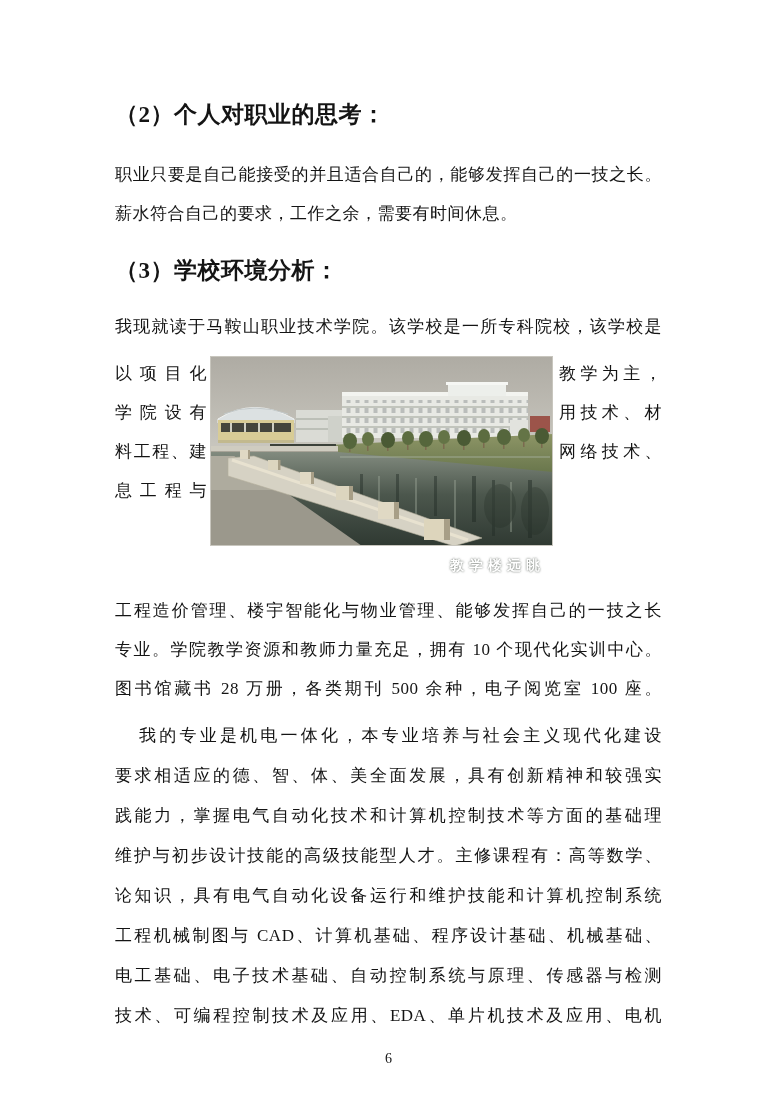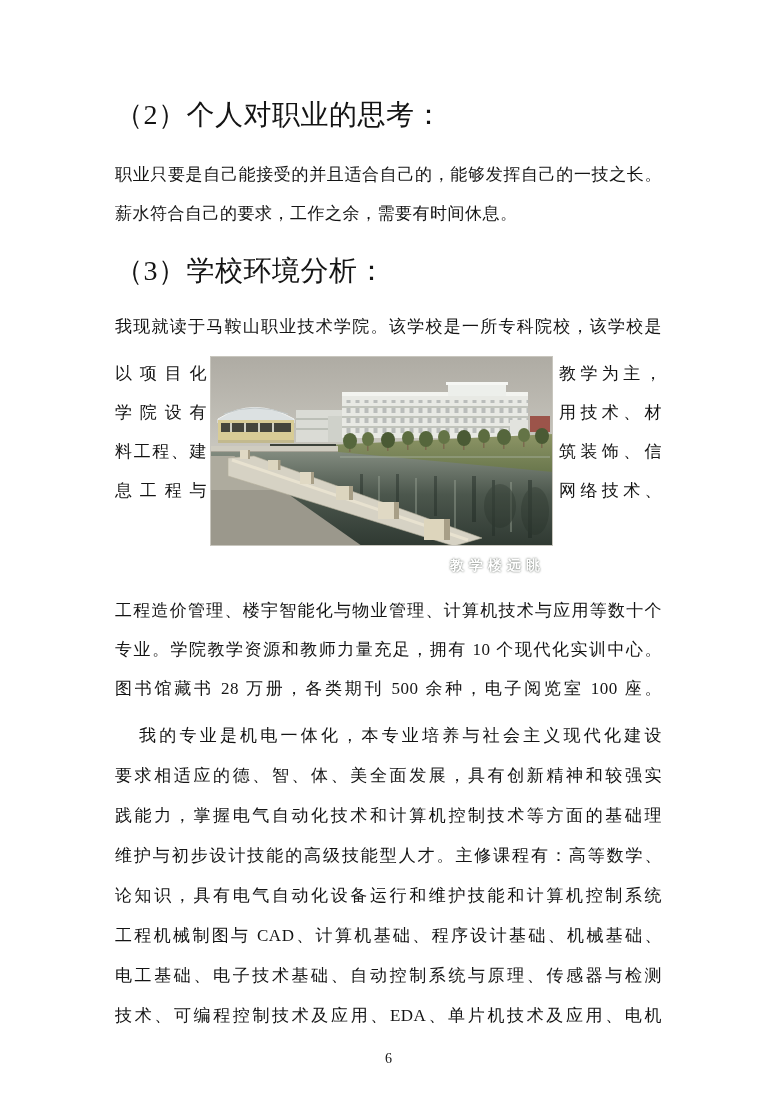--- a/index.html
+++ b/index.html
@@ -7,21 +7,21 @@
     position:relative;
     width:774px; height:1095px;
     margin:0 auto;
     background:#ffffff;
     font-family:"Liberation Serif","DejaVu Serif",serif;
     color:#141414;
     overflow:hidden;
   }
   .content { position:absolute; left:115px; top:0; width:547px; }
   .heading {
-    font-size:28px; line-height:28px; font-weight:400;
+    font-size:23px; line-height:28px; font-weight:700;
     letter-spacing:0.5px;
   }
   .h2 { margin-top:101px; }
   .h3 { margin-top:24px; }
   .line {
     font-size:17px; line-height:39px;
     text-align:justify; text-align-last:justify;
     letter-spacing:0.5px;
   }
   .line.no-j { text-align-last:left; }
@@ -211,27 +211,26 @@
           </g>
 
           <rect x="0.5" y="0.5" width="342" height="189" fill="none" stroke="#c8c6be" stroke-width="1"></rect>
         </svg>
         <div class="photo-caption">教学楼远眺</div>
       </div>
 
       <div class="wrap-col-right">
         <div class="line">教学为主，</div>
         <div class="line">用技术、材</div>
-        <div class="line">筑装饰、信</div>
         <div class="line">网络技术、</div>
       </div>
     </div>
 
     <div class="p-cont">
-      <div class="line">工程造价管理、楼宇智能化与物业管理、计算机技术与应用等数十个</div>
+      <div class="line">工程造价管理、楼宇智能化与物业管理、能够发挥自己的一技之长</div>
       <div class="line">专业。学院教学资源和教师力量充足，拥有 10 个现代化实训中心。</div>
       <div class="line">图书馆藏书 28 万册，各类期刊 500 余种，电子阅览室 100 座。</div>
     </div>
 
     <div class="p-major">
       <div class="line indent">我的专业是机电一体化，本专业培养与社会主义现代化建设</div>
       <div class="line">要求相适应的德、智、体、美全面发展，具有创新精神和较强实</div>
       <div class="line">践能力，掌握电气自动化技术和计算机控制技术等方面的基础理</div>
       <div class="line">维护与初步设计技能的高级技能型人才。主修课程有：高等数学、</div>
       <div class="line">论知识，具有电气自动化设备运行和维护技能和计算机控制系统</div>

